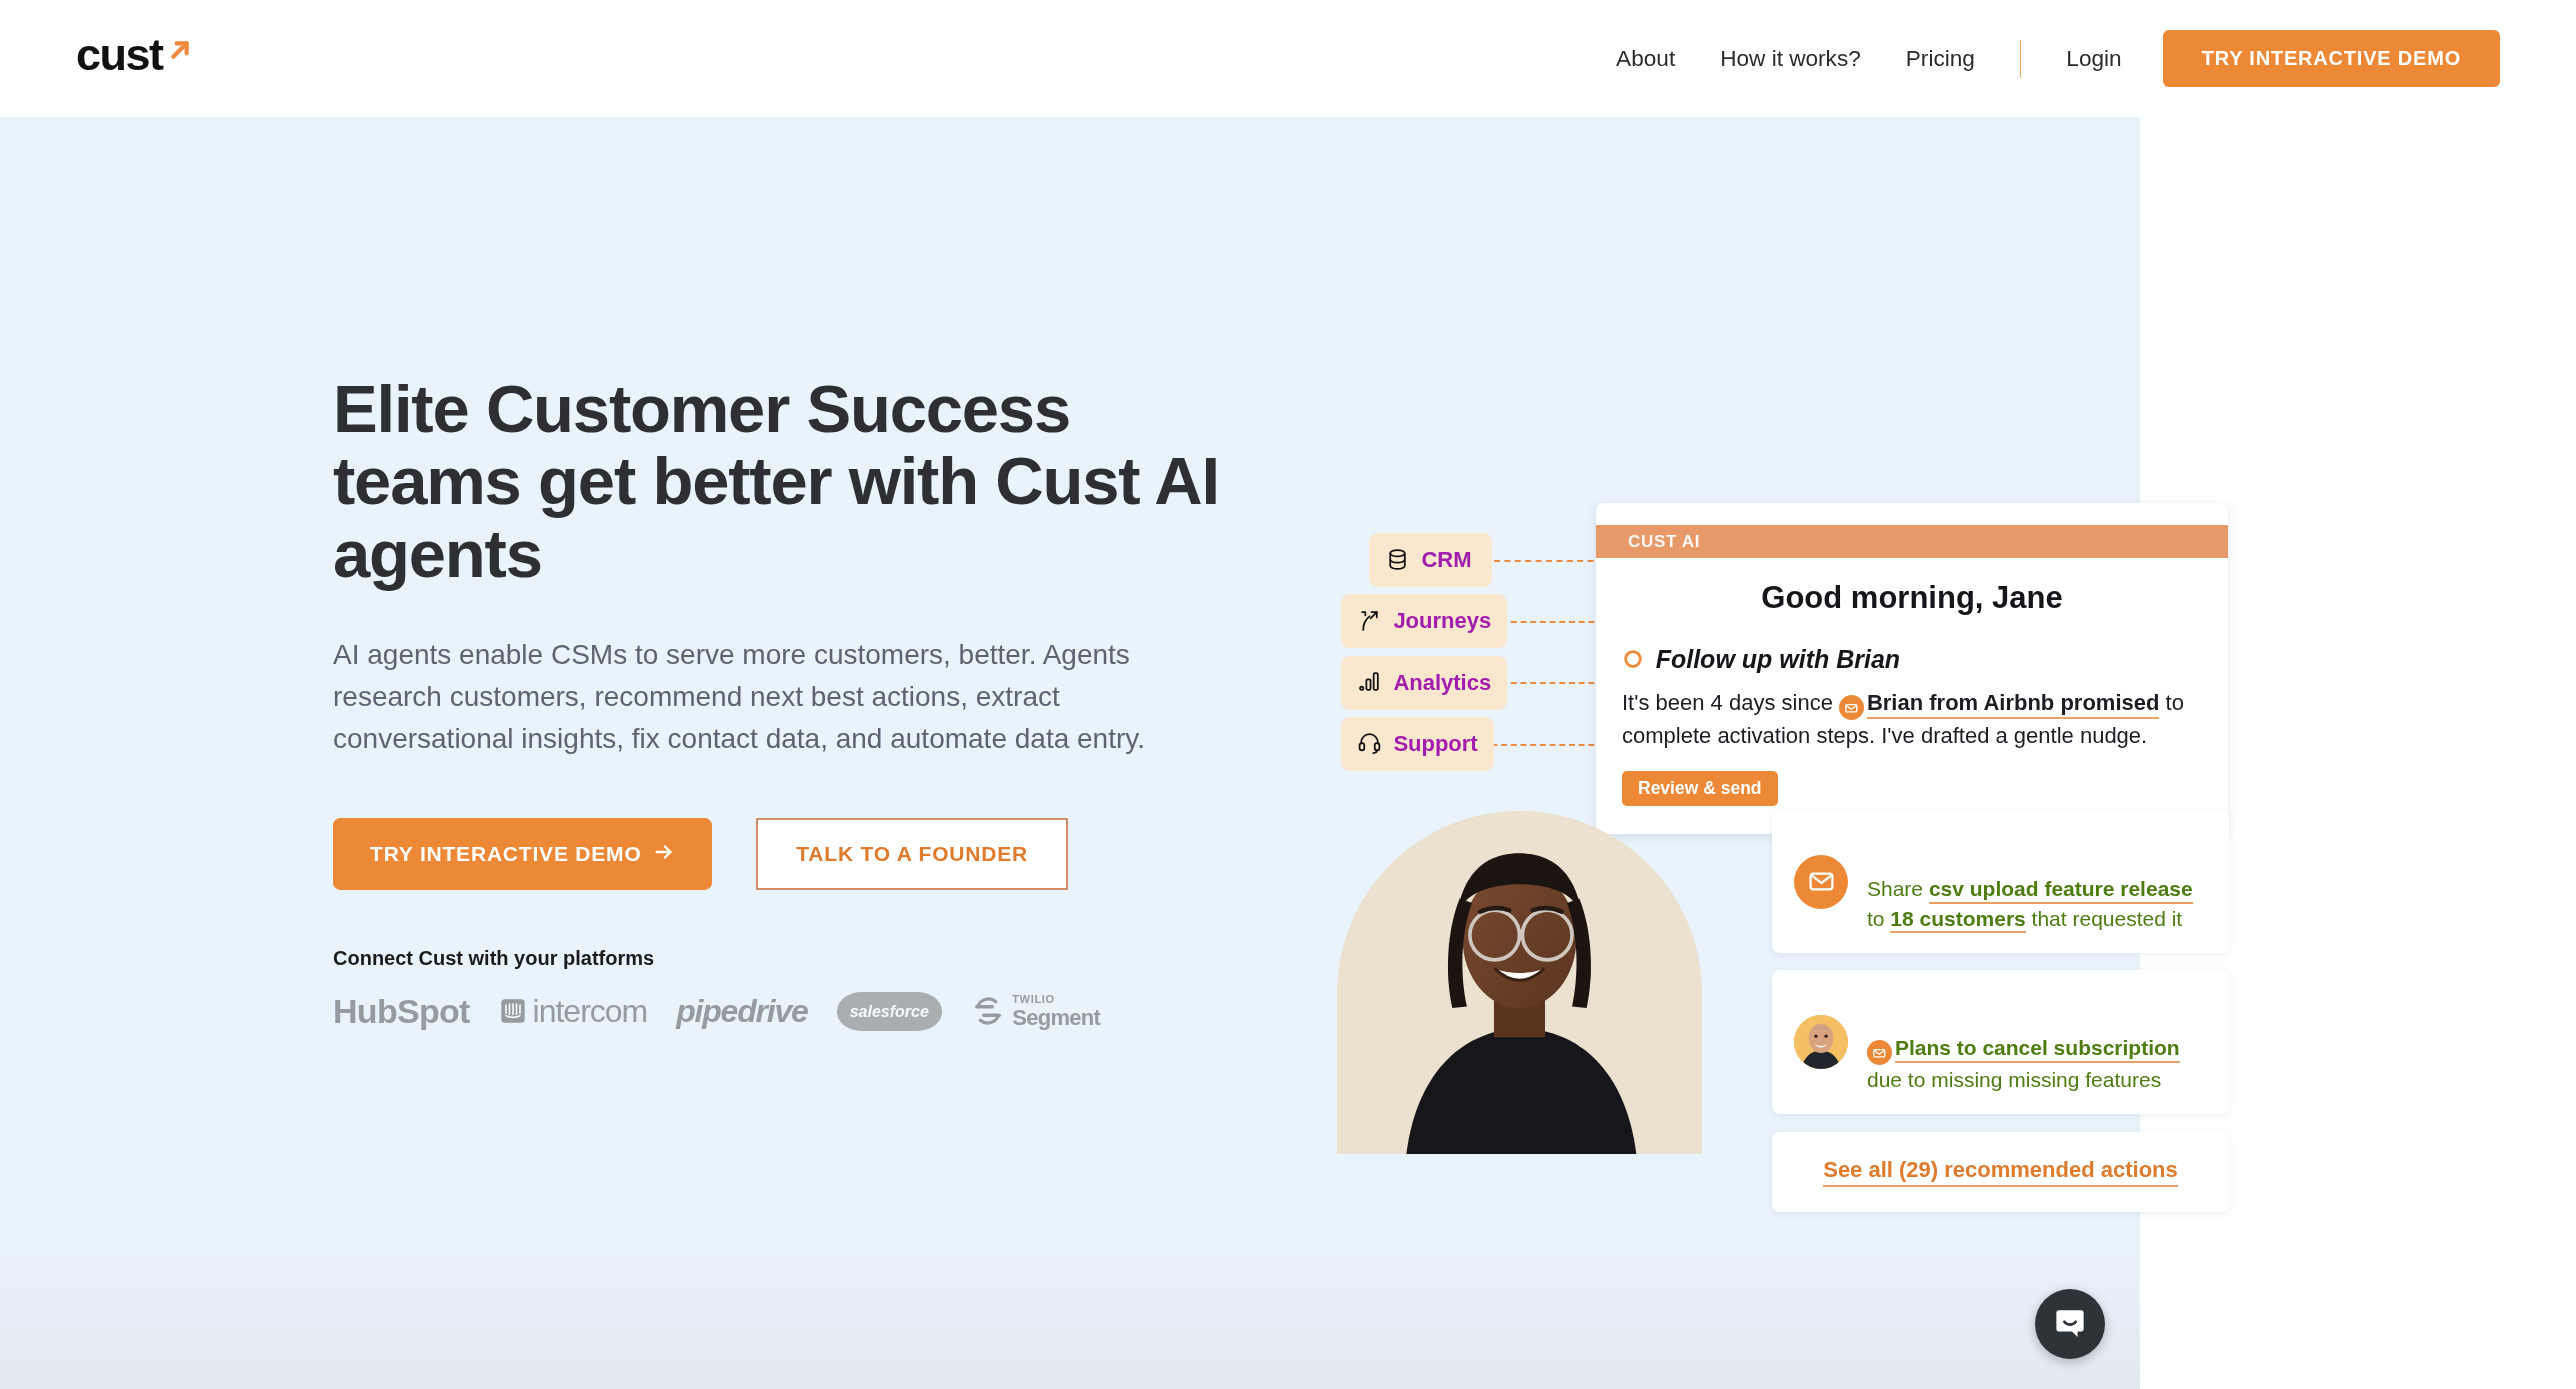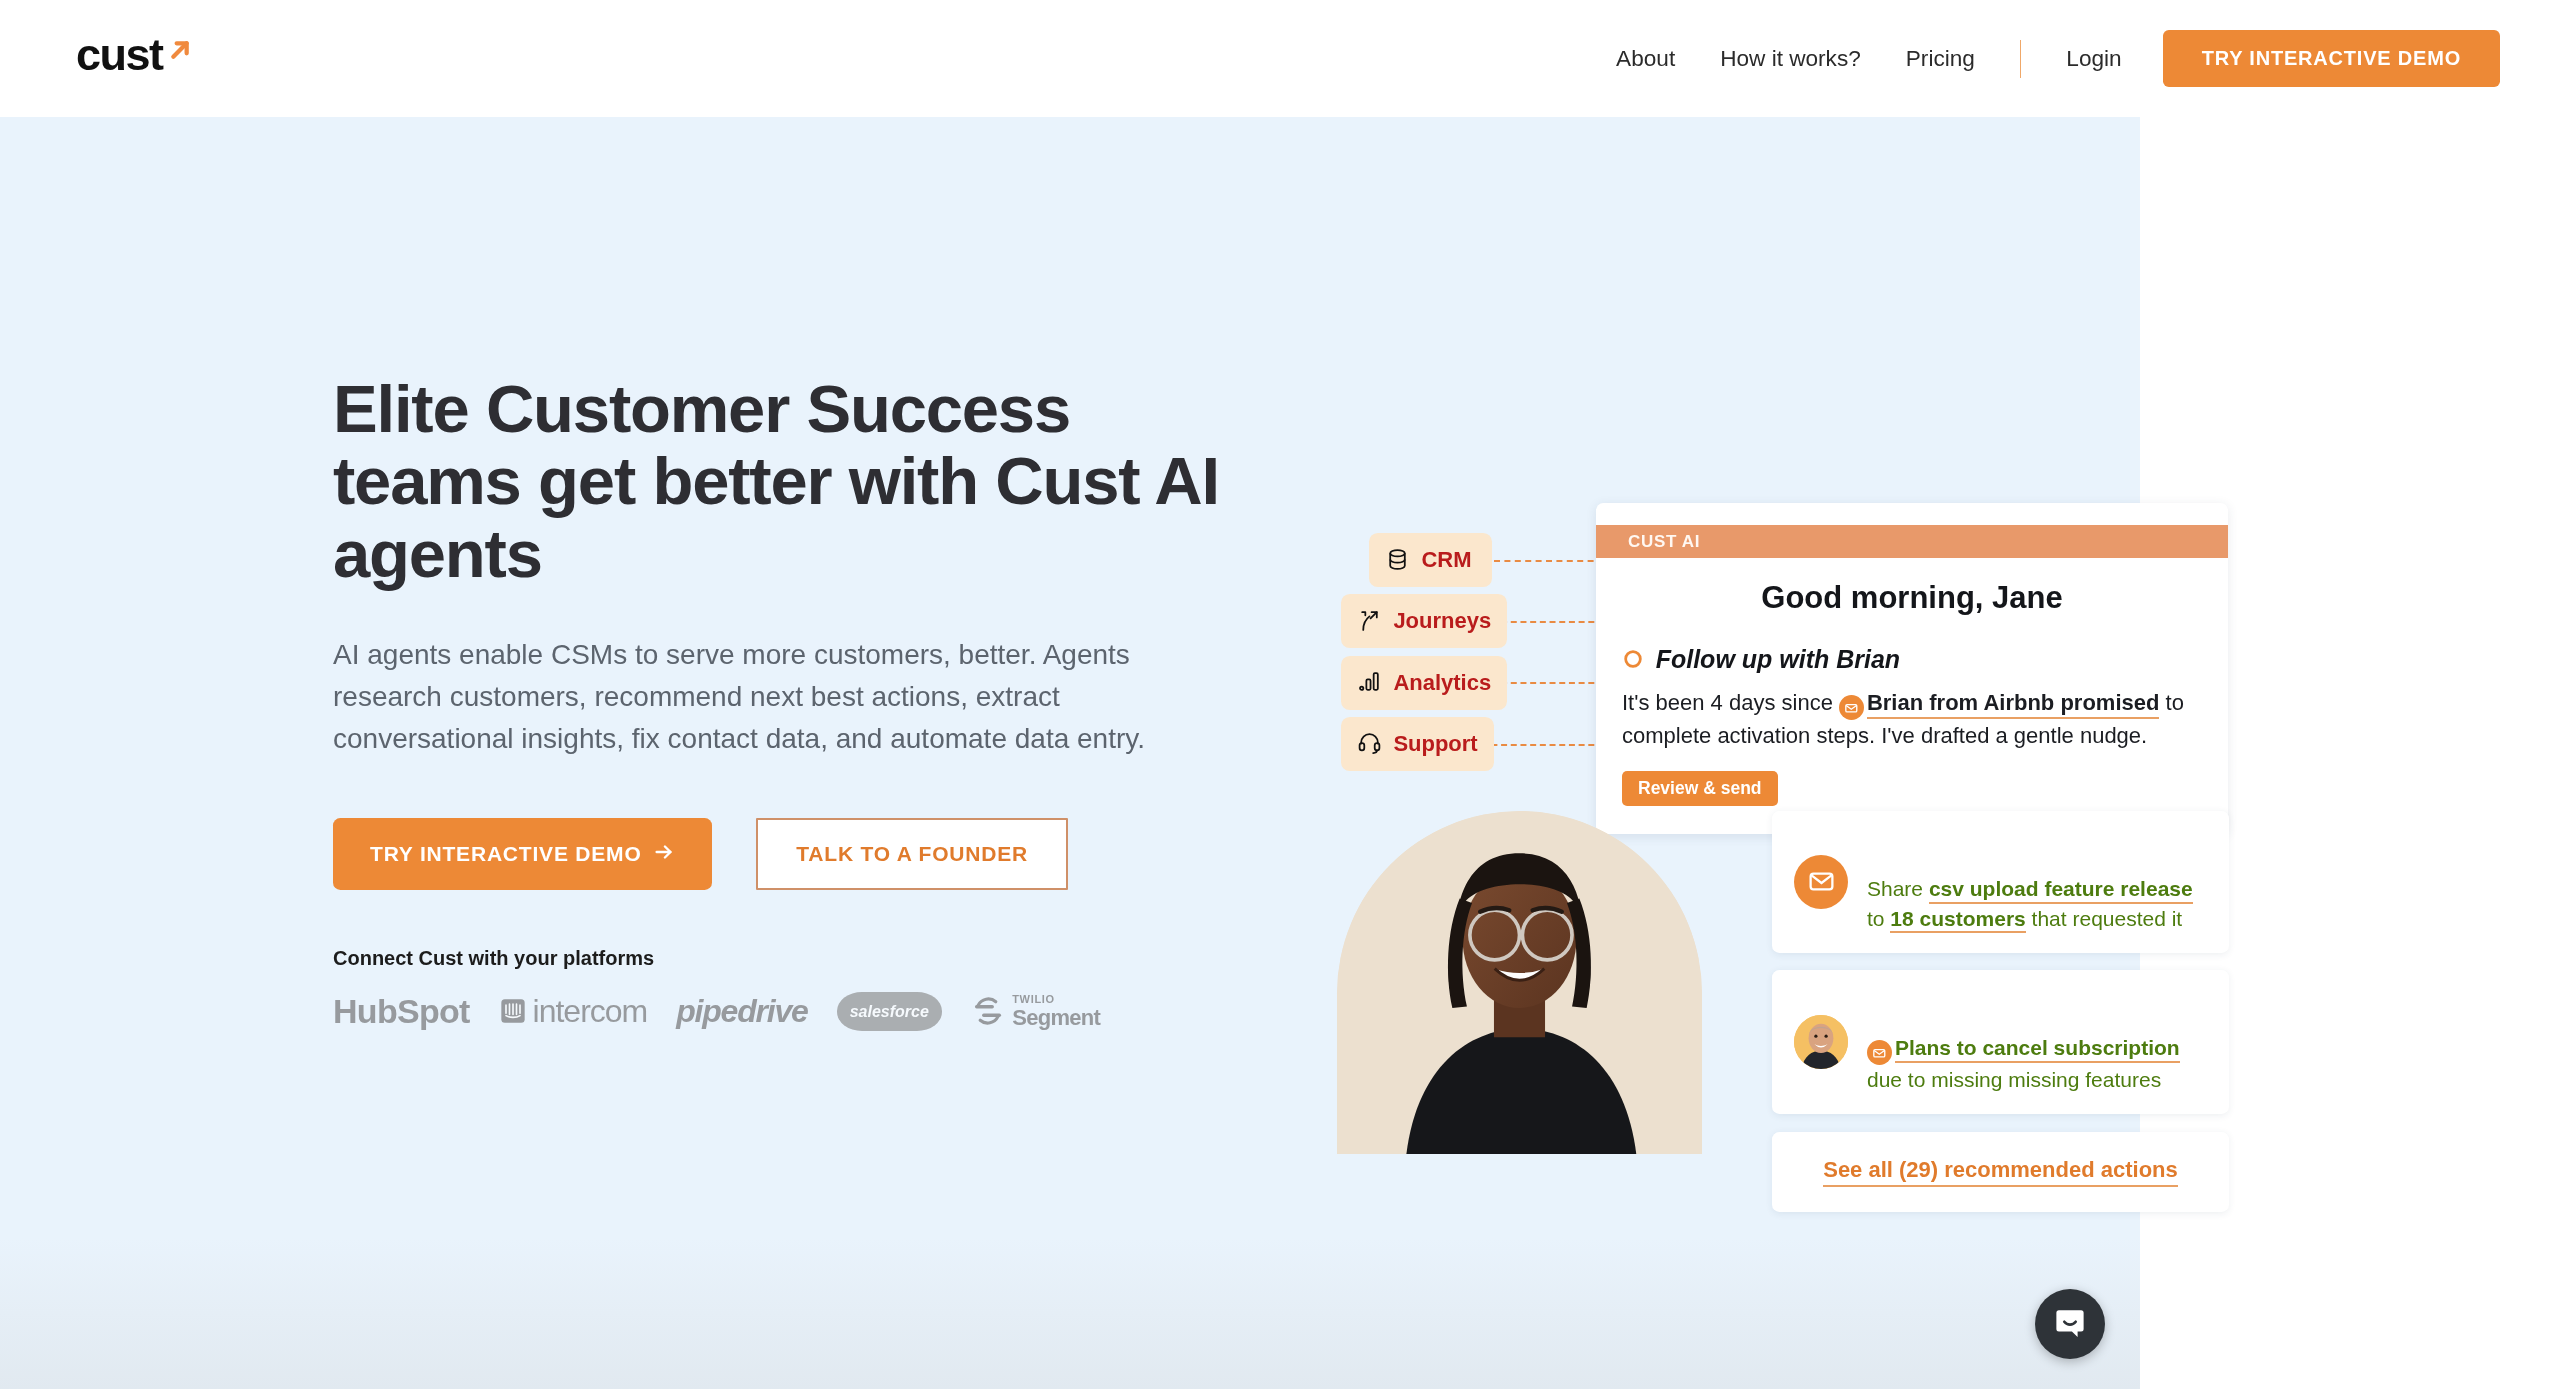--- a/index.html
+++ b/index.html
@@ -112,21 +112,21 @@
   .hero-right { position: absolute; left: 1337px; top: 263px; width: 1169px; height: 804px; }
 
   .chips { position: absolute; left: 3.7px; top: 153px; width: 168px; }
   .chip {
     background: #fbe7cd; border-radius: 8.8px;
     height: 54px; margin-bottom: 7.3px;
     display: flex; align-items: center; gap: 11.7px;
     padding: 0 16px; width: max-content; min-width: 123px;
     cursor: pointer;
   }
-  .chip-label { font-size: 22px; font-weight: 700; color: #b91c1c; white-space: nowrap; }
+  .chip-label { font-size: 22px; font-weight: 700; color: #a21caf; white-space: nowrap; }
   .chip.crm { margin-left: 28px; }
   .dashline {
     position: absolute; height: 0;
     border-top: 2.2px dashed #e98b43;
   }
 
   
   .ai-card {
     position: absolute; left: 259px; top: 123px; width: 632px;
     background: #ffffff; border-radius: 7.3px;

